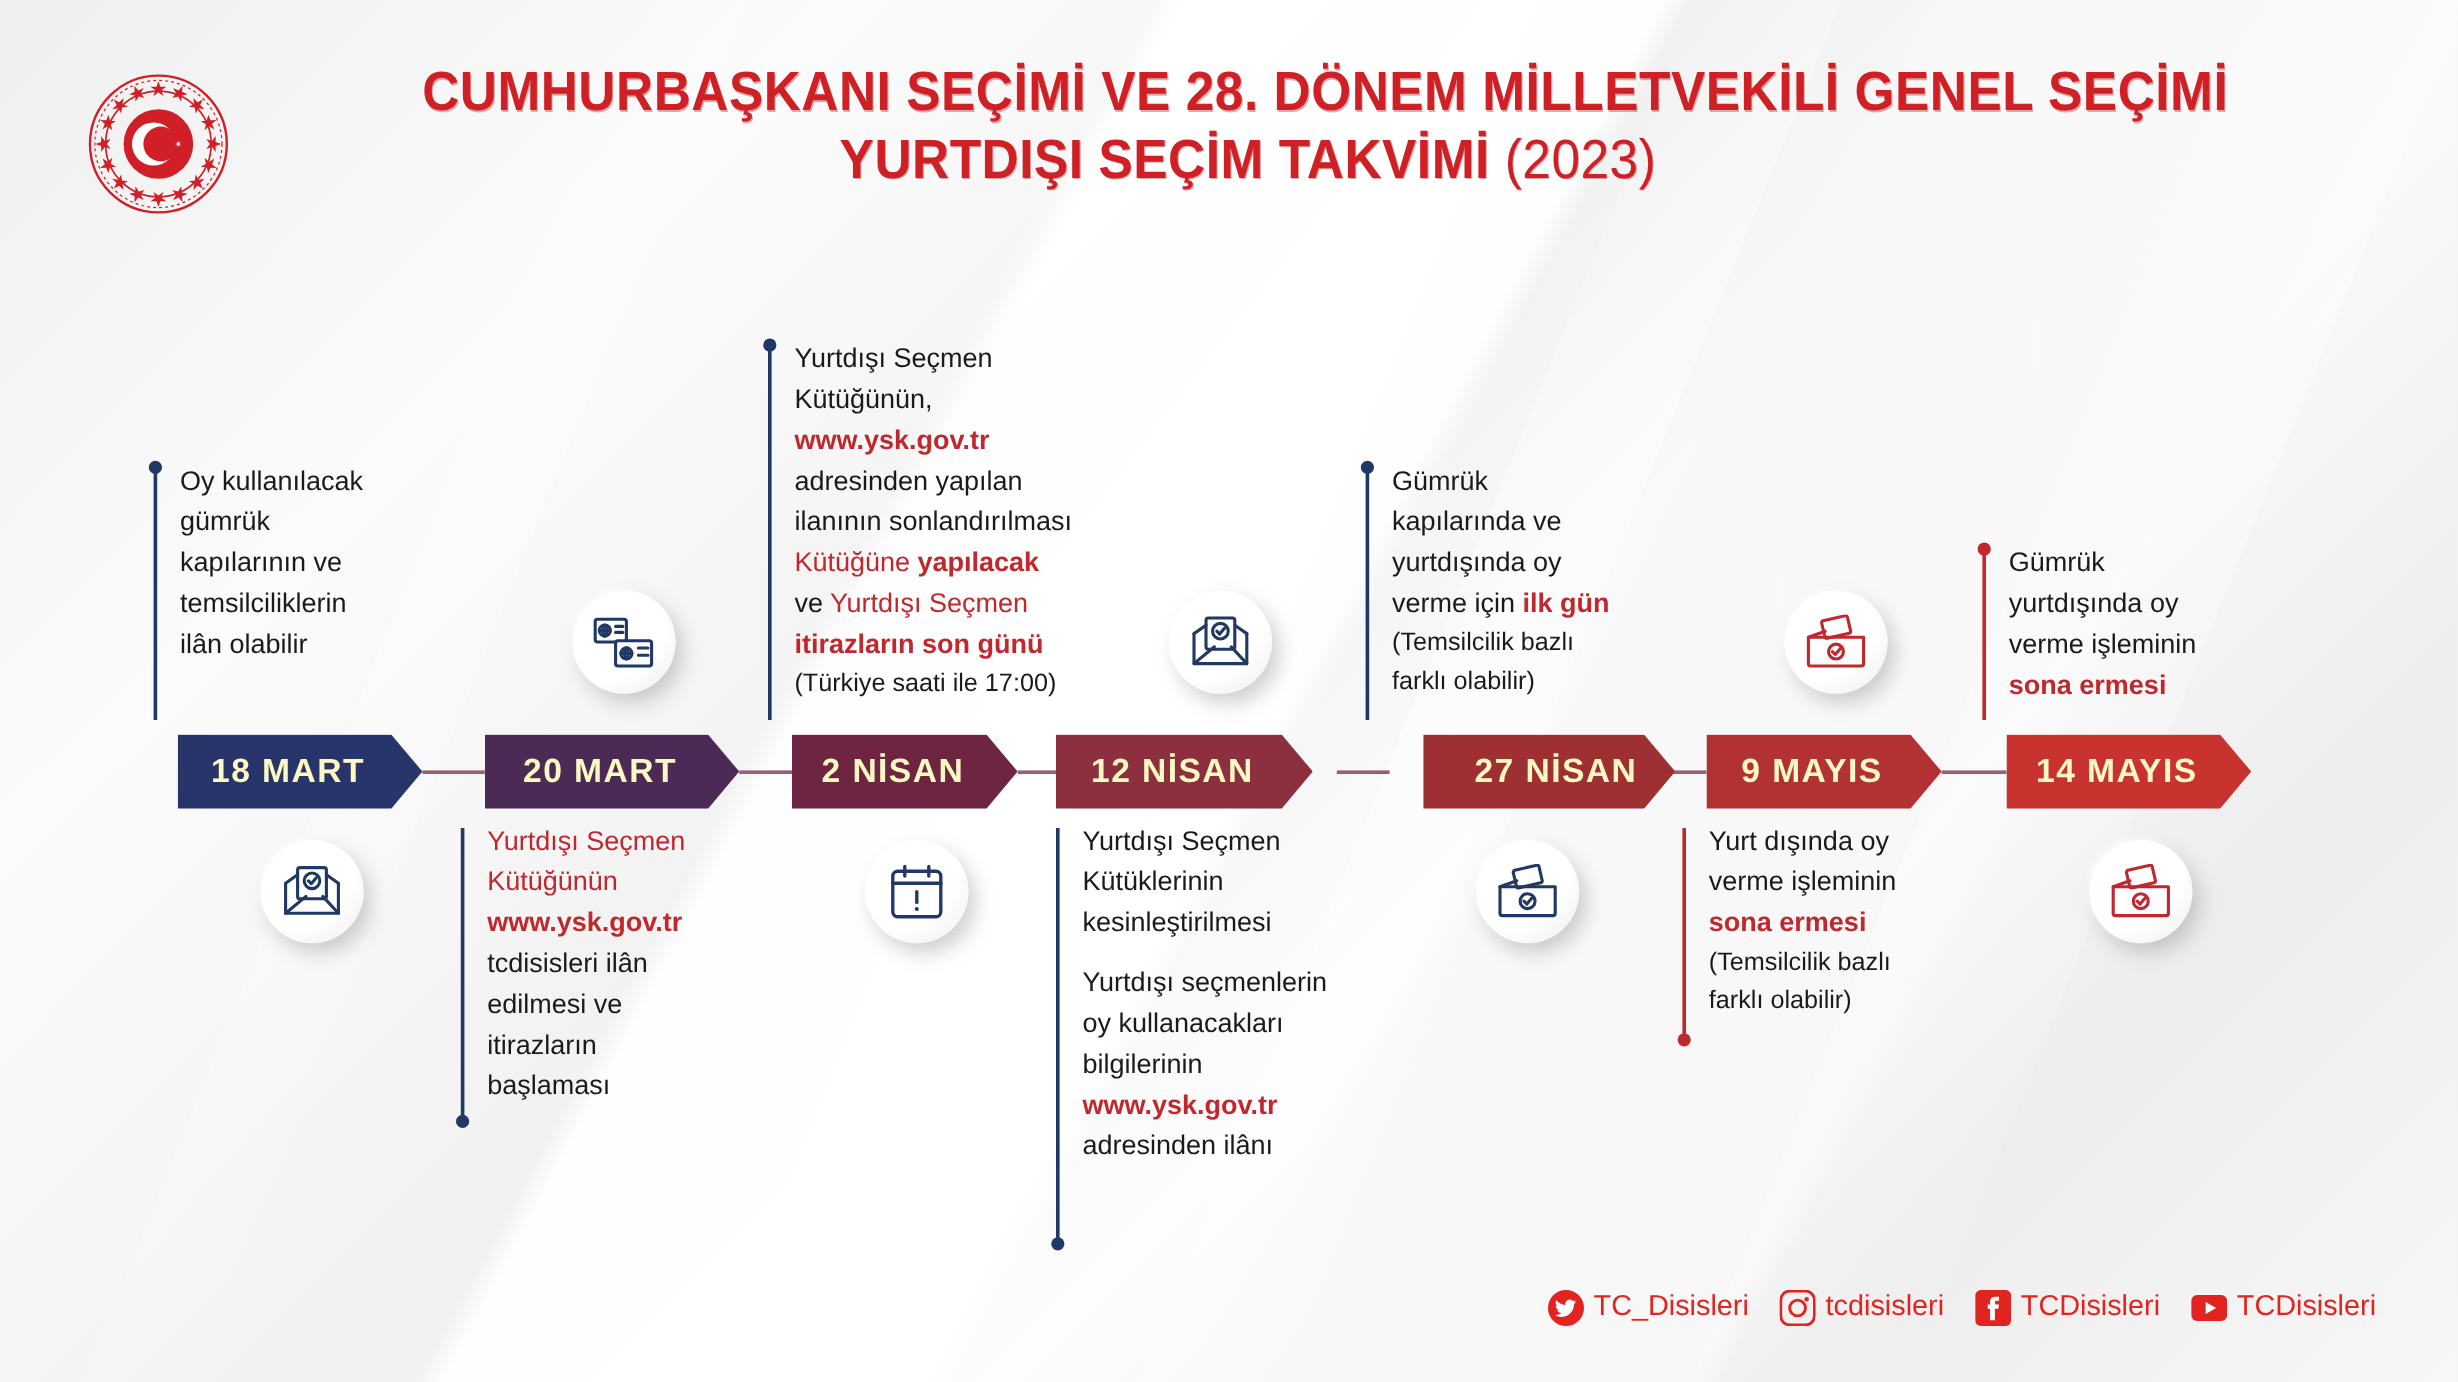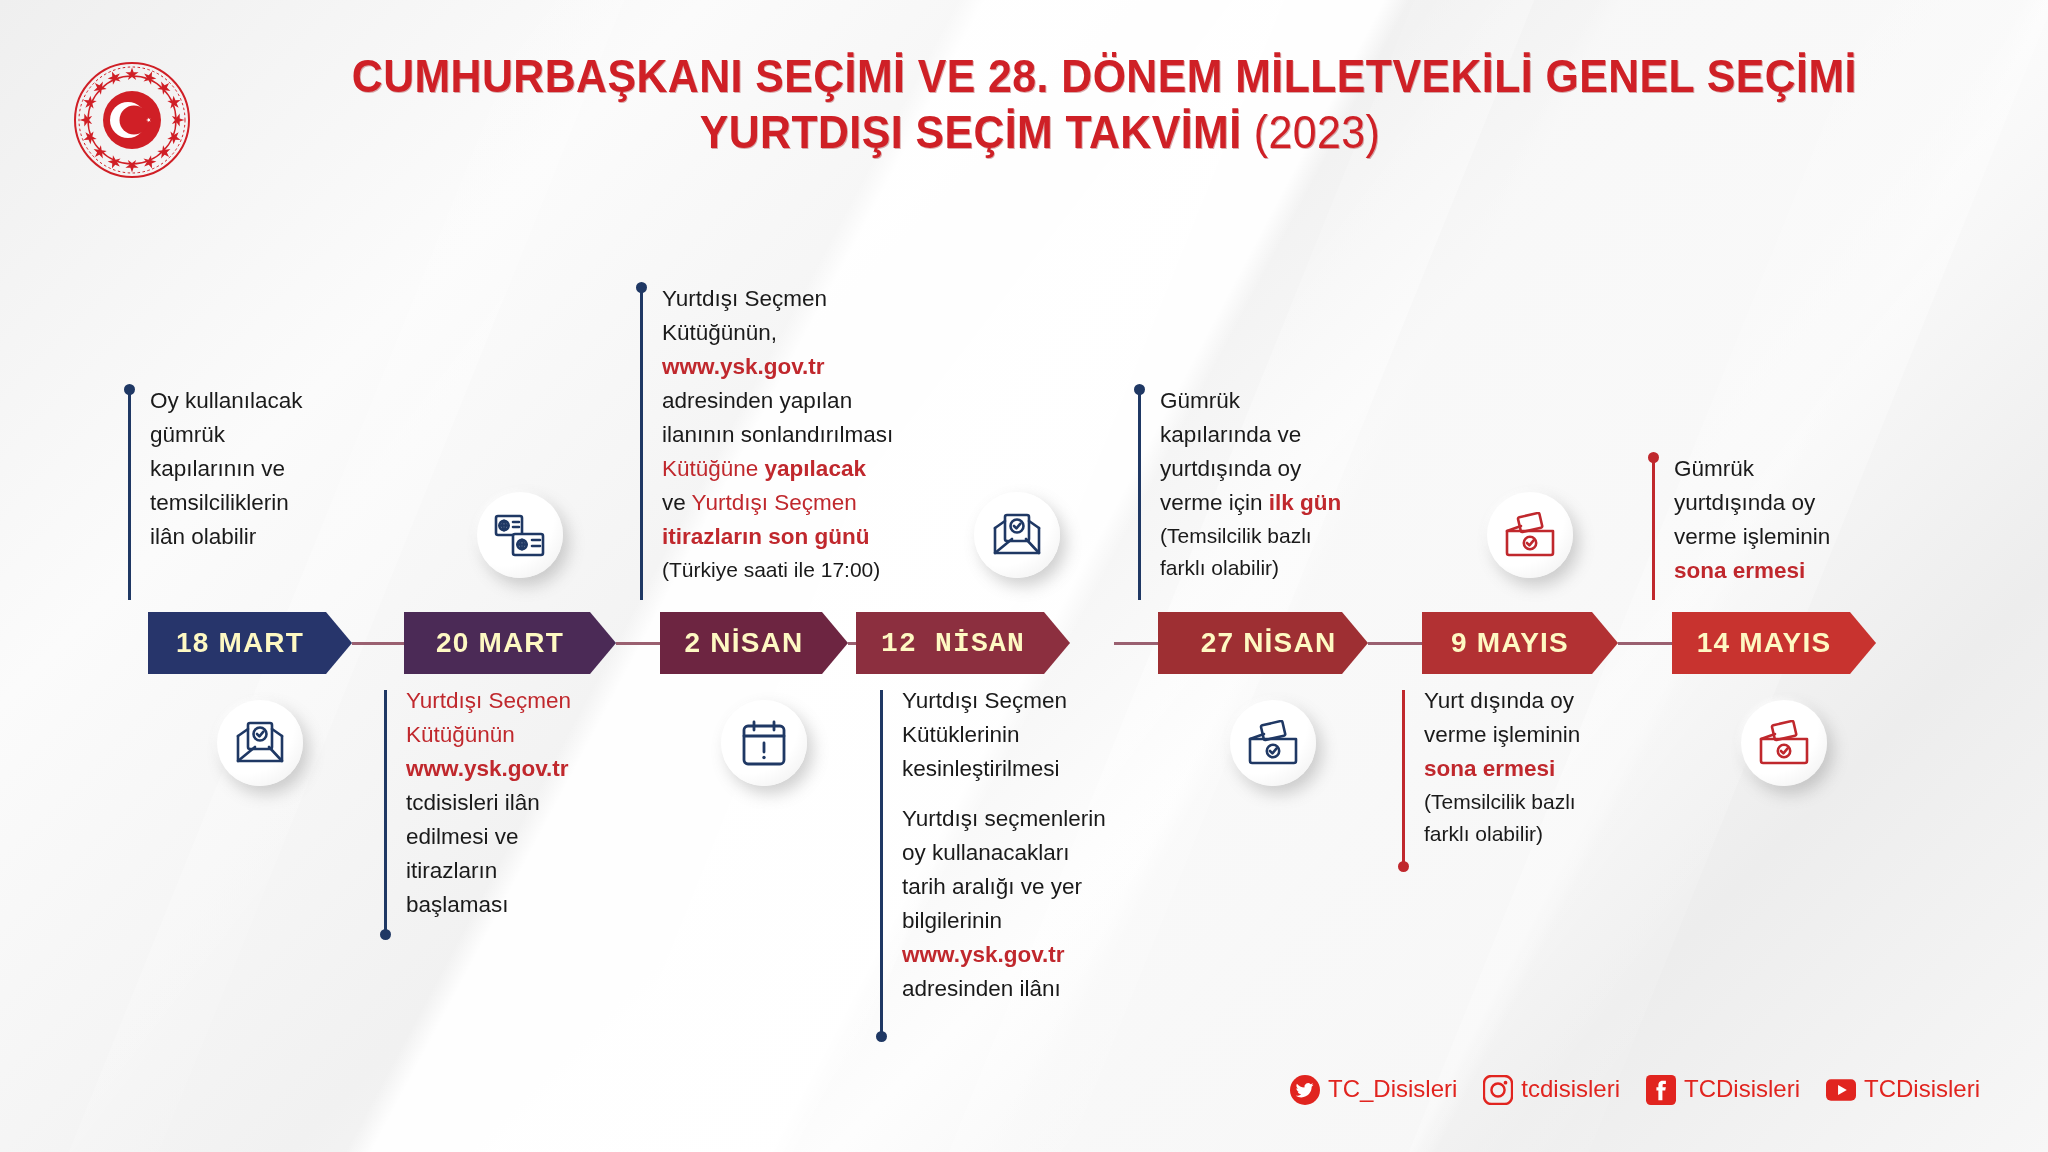--- a/index.html
+++ b/index.html
@@ -141,25 +141,25 @@
       </div>
       <div class="connector" style="left: 616px; width: 44px;"></div>
       <div class="chev" style="left: 404px; width: 212px; background: rgb(75, 42, 86);">
         <span>20 MART</span>
       </div>
       <div class="connector" style="left: 848px; width: 52px;"></div>
       <div class="chev" style="left: 660px; width: 188px; background: rgb(109, 37, 65);">
         <span>2 NİSAN</span>
       </div>
       <div class="connector" style="left: 1114px; width: 44px;"></div>
-      <div class="chev" style="left: 856px; width: 214px; background: rgb(140, 47, 63); font-family: Liberation Mono, monospace;">
+      <div class="chev" style="left: 880px; width: 214px; background: rgb(140, 47, 63);">
         <span>12 NİSAN</span>
       </div>
       <div class="connector" style="left: 1368px; width: 54px;"></div>
-      <div class="chev" style="left: 1158px; width: 210px; background: rgb(158, 47, 51); padding-left: 31px;">
+      <div class="chev" style="left: 1186px; width: 210px; background: rgb(158, 47, 51); padding-left: 31px;">
         <span>27 NİSAN</span>
       </div>
       <div class="connector" style="left: 1618px; width: 54px;"></div>
       <div class="chev" style="left: 1422px; width: 196px; background: rgb(178, 49, 51); justify-content: center;">
         <span>9 MAYIS</span>
       </div>
       <div class="chev" style="left: 1672px; width: 204px; background: rgb(200, 51, 47);">
         <span>14 MAYIS</span>
       </div>
     </div>
@@ -235,21 +235,20 @@
       <div class="stem" style="left: 880px; top: 690px; height: 348px;">
         <div class="dot" style="bottom: -4px;"></div>
       </div>
       <div class="txt" style="left: 902px; top: 684px; width: 300px;">
         <div><span>Yurtdışı Seçmen</span></div>
         <div><span>Kütüklerinin</span></div>
         <div><span>kesinleştirilmesi</span></div>
         <div style="height: 16px;">&nbsp;</div>
         <div><span>Yurtdışı seçmenlerin</span></div>
         <div><span>oy kullanacakları</span></div>
-        <div><span>tarih aralığı ve yer</span></div>
         <div><span>bilgilerinin</span></div>
         <div><span class="rb">www.ysk.gov.tr</span></div>
         <div><span>adresinden ilânı</span></div>
       </div>
       <div class="iconwrap" style="left: 974px; top: 492px;">
         <svg width="52" height="46" viewBox="0 0 52 46" fill="none" stroke="#1f3864" stroke-width="2.6" stroke-linecap="round" stroke-linejoin="round">
         <path d="M4 16 L4 41 L48 41 L48 16"></path>
         <path d="M4 41 L21 27 M48 41 L35 27"></path>
         <path d="M4 16 L14 9 M48 16 L38 9"></path>
         <rect x="14" y="3" width="24" height="26" rx="2"></rect>

